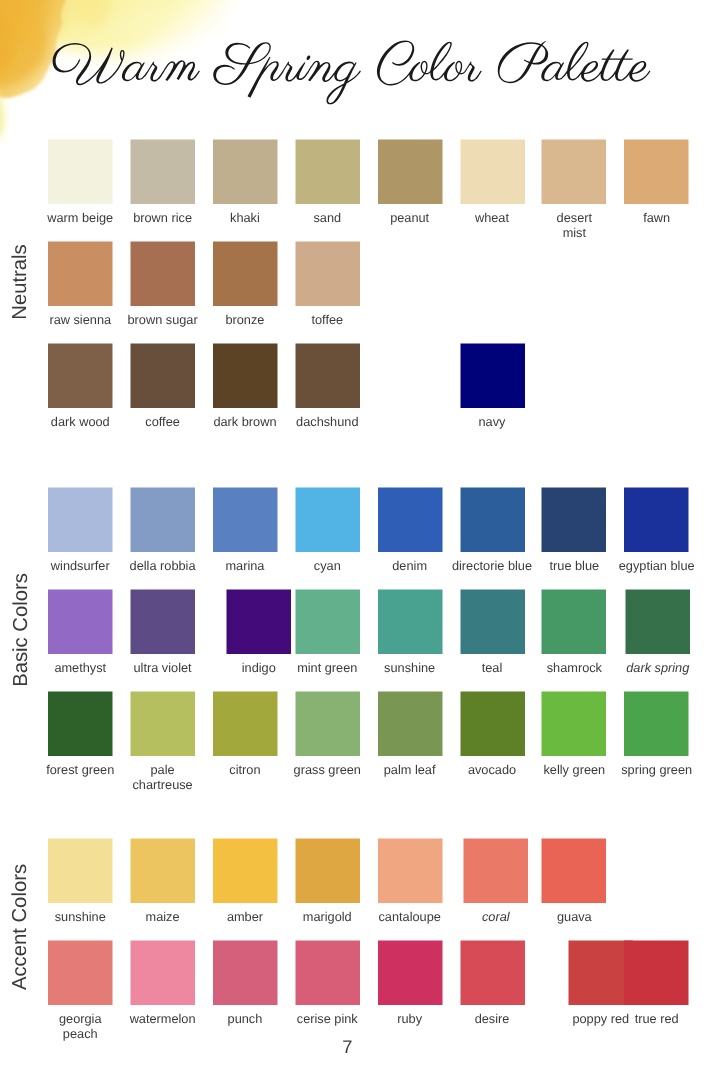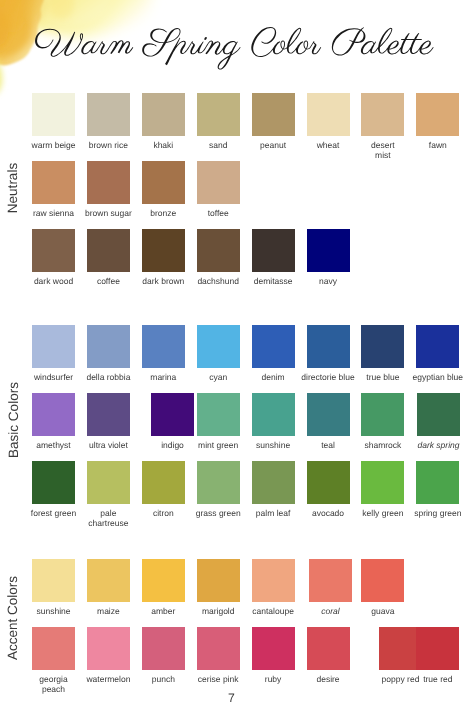--- a/index.html
+++ b/index.html
@@ -220,24 +220,20 @@
         <div class="lbl">coffee</div>
       </div>
       <div class="cell" style="left:109.8px;">
         <div class="sw" style="background-color: rgb(93, 67, 37);"></div>
         <div class="lbl">dark brown</div>
       </div>
       <div class="cell" style="left:164.7px;">
         <div class="sw" style="background-color: rgb(106, 80, 56);"></div>
         <div class="lbl">dachshund</div>
       </div>
-      <div class="cell" style="left:219.6px;">
-        <div class="sw" style="background-color: rgb(61, 51, 46);"></div>
-        <div class="lbl">demitasse</div>
-      </div>
       <div class="cell" style="left:274.5px;">
         <div class="sw" style="background-color: rgb(0, 2, 122);"></div>
         <div class="lbl">navy</div>
       </div>
     </div>
   </div>
 
   <div class="section" style="top:325px;height:201px;">
     <div class="side-label" style="left:12.7px;top:95px;">
         <span>Basic Colors</span>

